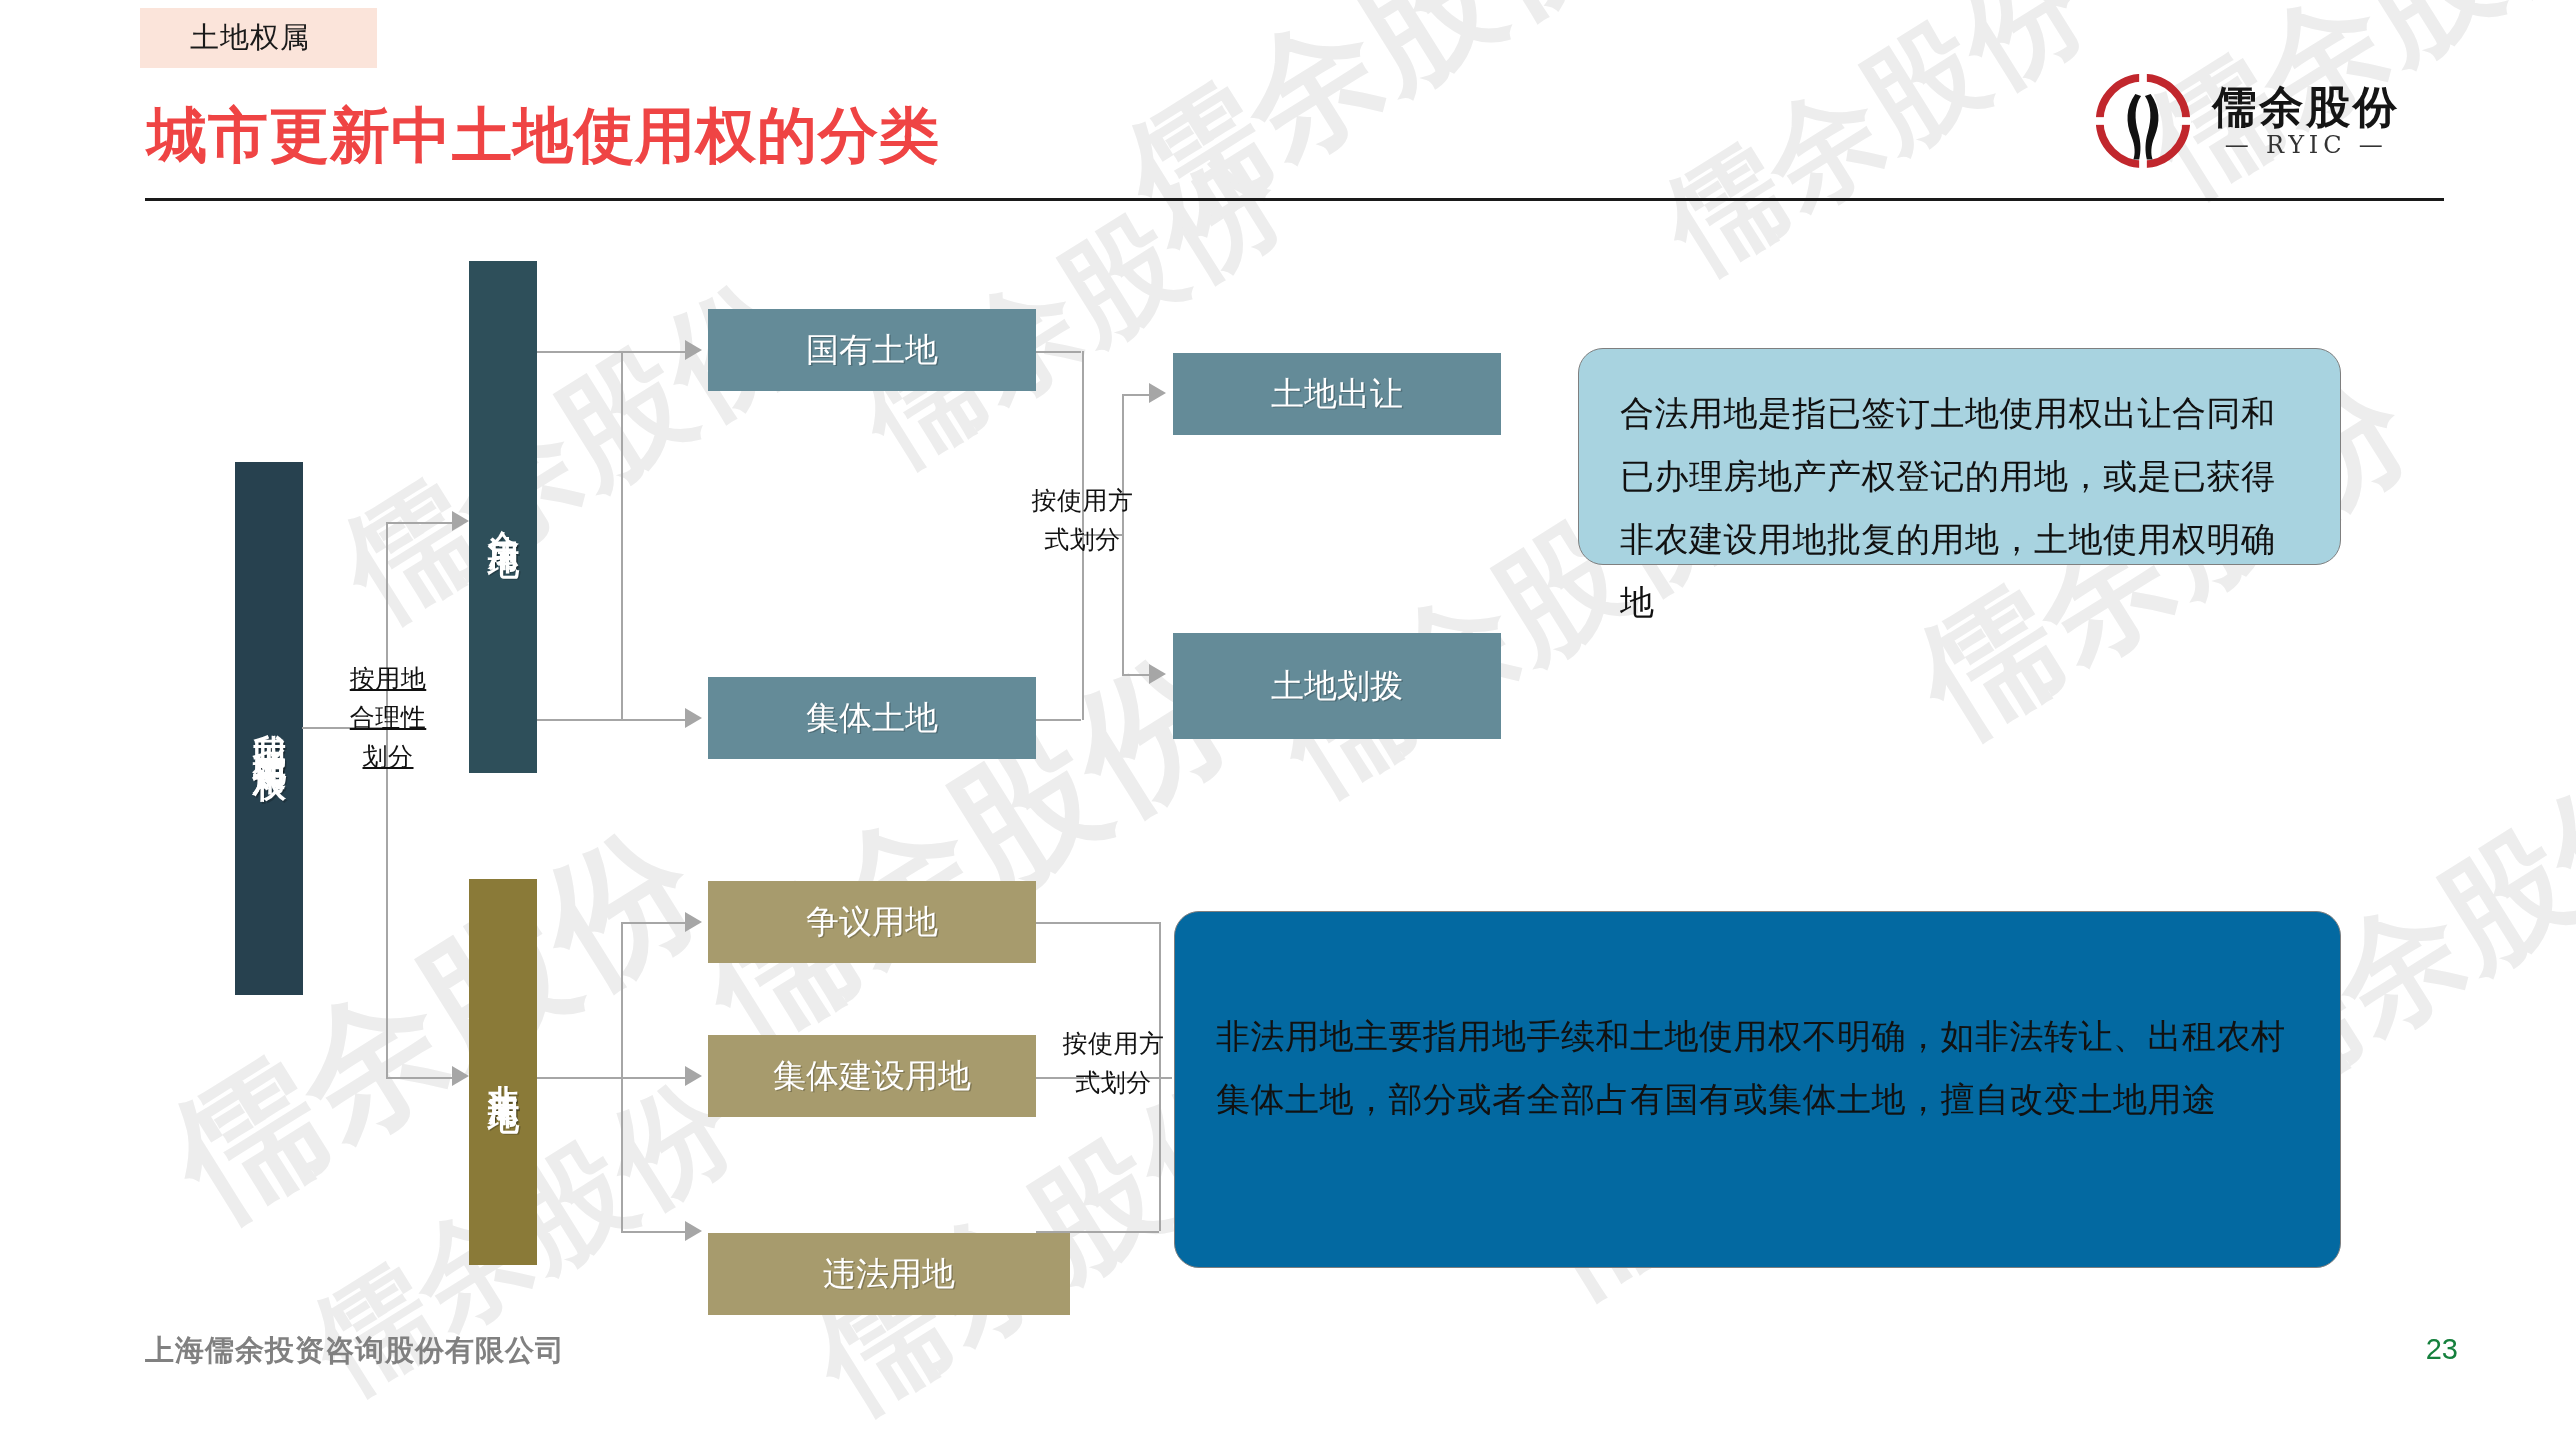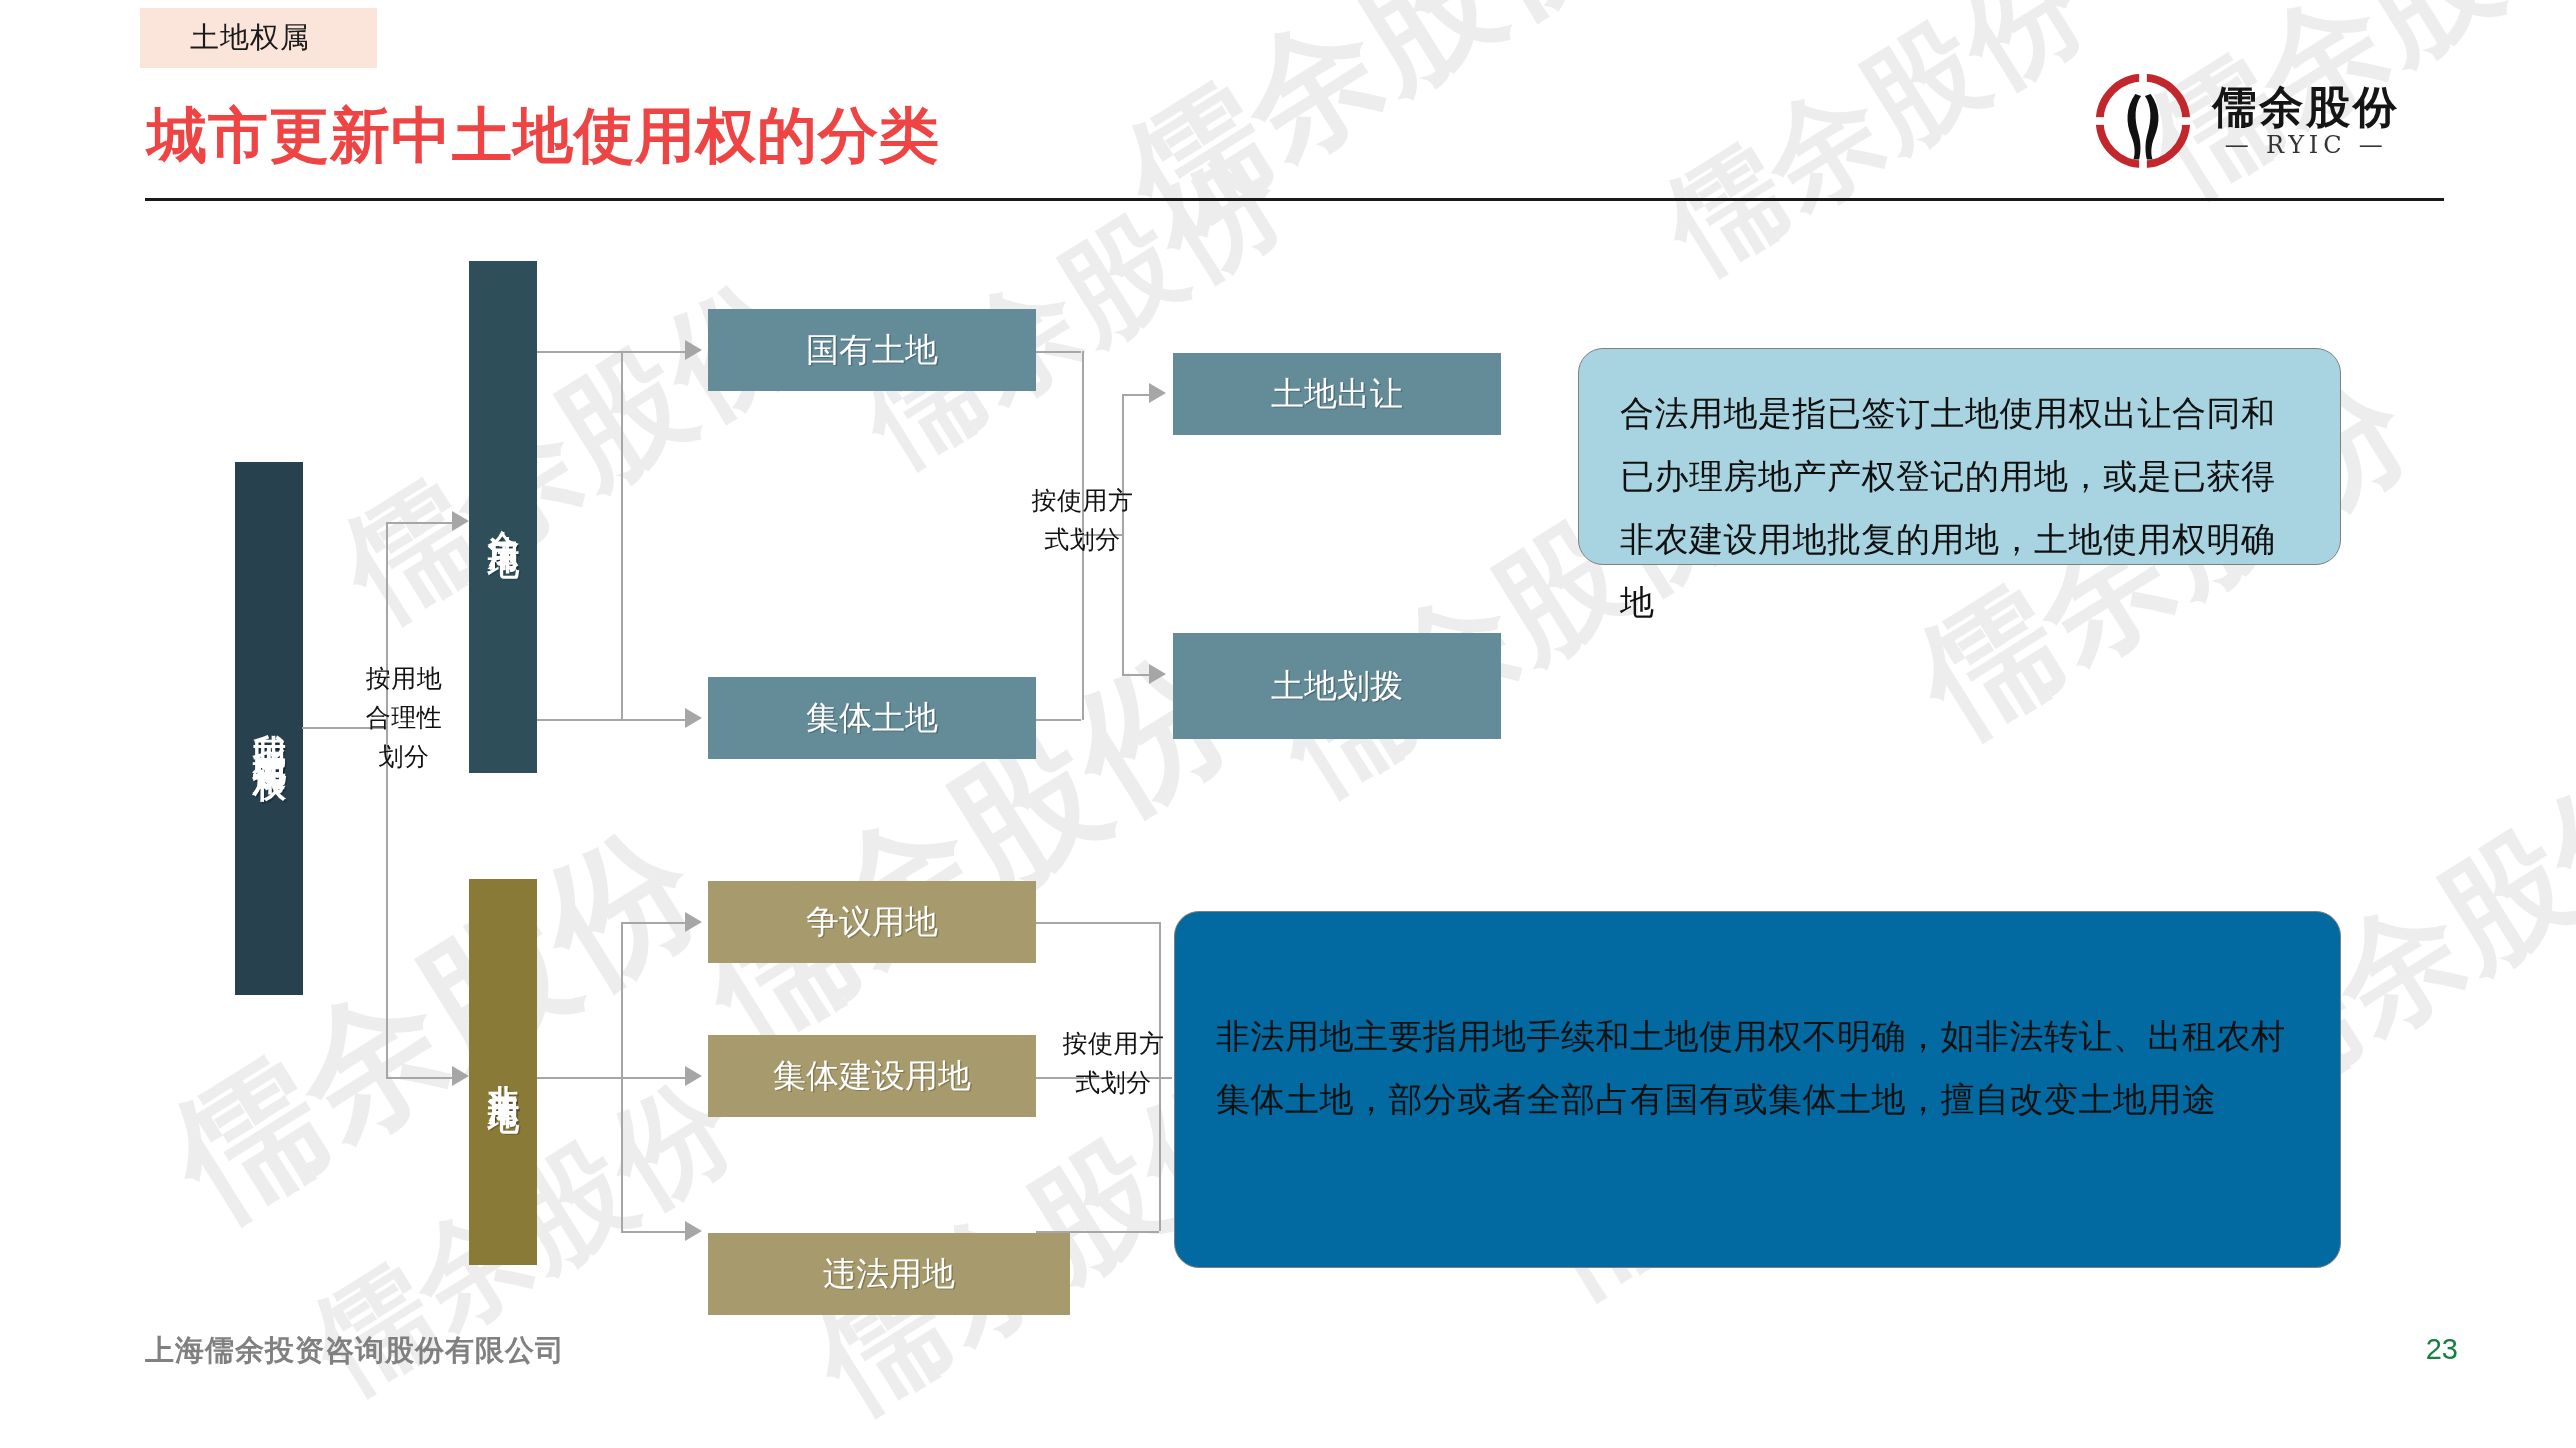--- a/index.html
+++ b/index.html
@@ -143,21 +143,21 @@
 
     <div class="node root vert" style="left:235px;top:462px;width:68px;height:533px;">我国土地使用权</div>
 
     <div class="ln h" style="left:302px;top:727px;width:84px;"></div>
     <div class="ln v" style="left:386px;top:522px;height:556px;"></div>
     <div class="ln h" style="left:386px;top:522px;width:70px;"></div>
     <div class="ln h" style="left:386px;top:1077px;width:70px;"></div>
     <div class="arw" style="left:452px;top:511px;"></div>
     <div class="arw" style="left:452px;top:1066px;"></div>
 
-    <div class="elabel" style="left:346px;top:659px;width:116px;">
+    <div class="elabel" style="left:330px;top:659px;width:116px;text-decoration:underline;">
       <div>按用地</div>
       <div>合理性</div>
       <div>划分</div>
     </div>
 
     <div class="node legal vert" style="left:469px;top:261px;width:68px;height:512px;">合法用地</div>
 
     <div class="ln h" style="left:537px;top:351px;width:84px;"></div>
     <div class="ln h" style="left:537px;top:719px;width:84px;"></div>
     <div class="ln v" style="left:621px;top:351px;height:369px;"></div>

